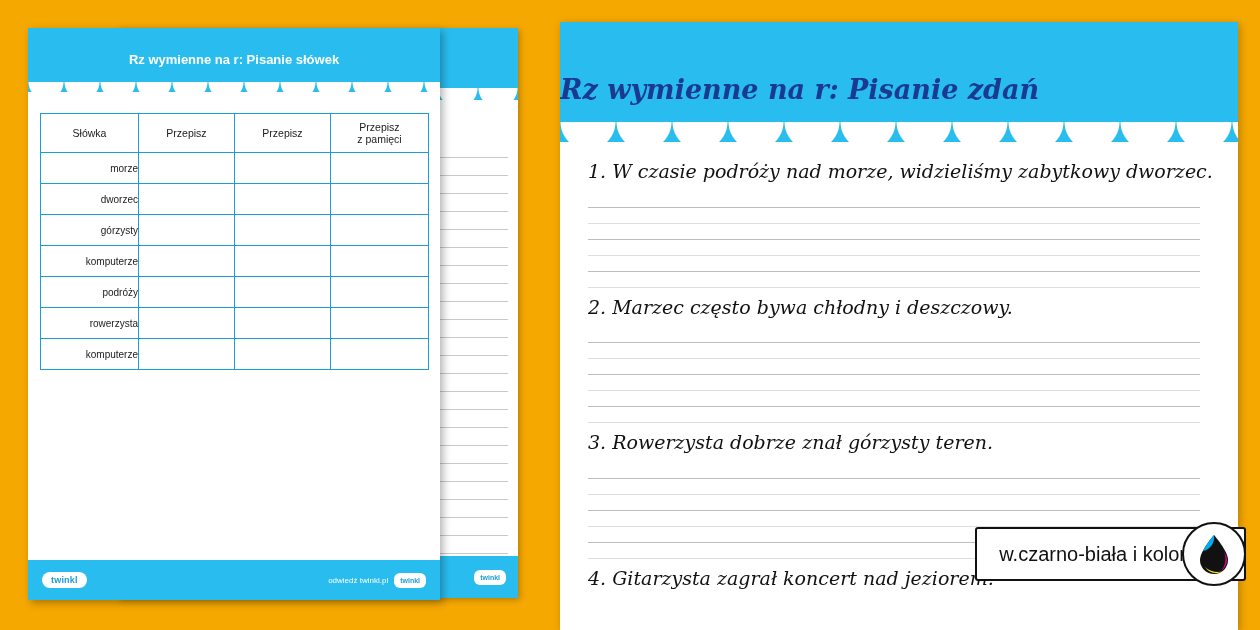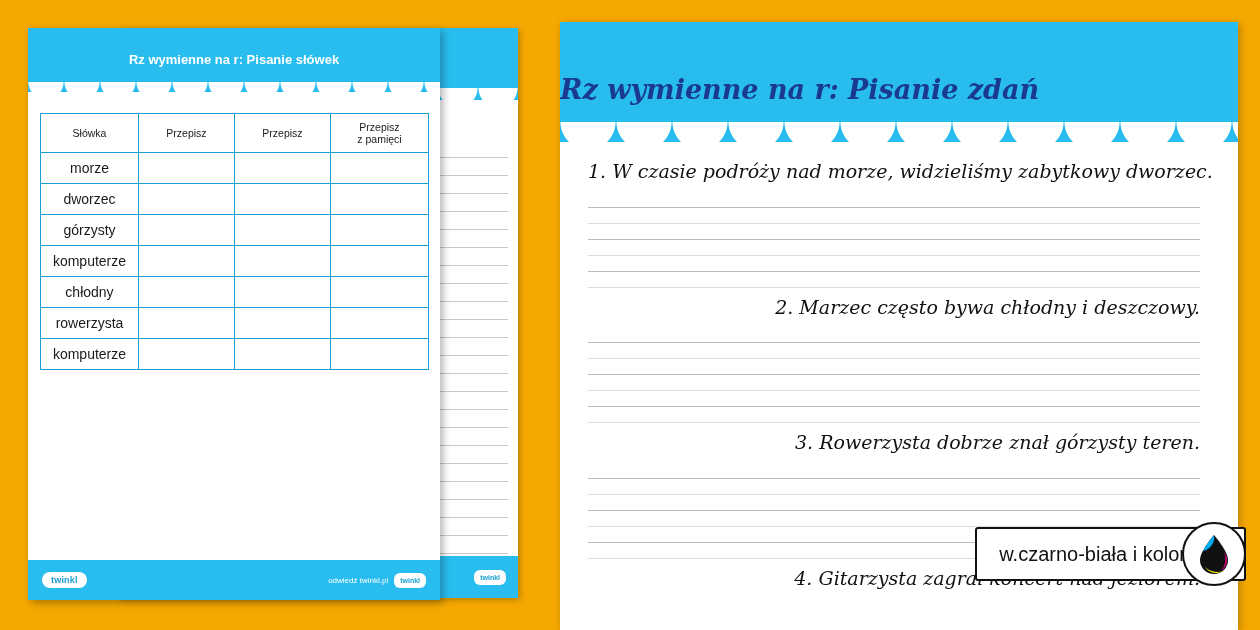--- a/index.html
+++ b/index.html
@@ -152,21 +152,22 @@
     font-size: 10px;
     font-weight: normal;
     color: #1a1a1a;
     padding: 0;
   }
   #worksheet-table th {
     height: 38px;
     font-size: 10.5px;
   }
   #worksheet-table td.word-cell {
-    font-size: 14px;
+    font-size: 10px;
+    text-align: right;
   }
   #worksheet-table col.c1 { width: 98px; }
   #worksheet-table col.c2 { width: 96px; }
   #worksheet-table col.c3 { width: 96px; }
   #worksheet-table col.c4 { width: 98px; }
 
   .front-footer {
     position: absolute;
     left: 0;
     bottom: 0;
@@ -258,21 +259,20 @@
       radial-gradient(circle at 700px 0px, #ffffff 27px, rgba(255,255,255,0) 28px);
   }
   #sentence-list {
     position: absolute;
     left: 28px;
     top: 136px;
     width: 612px;
   }
   .sentence-block {
     margin-bottom: 6px;
-    text-align: right;
   }
   .sentence-text {
     font-family: "DejaVu Serif", serif;
     font-style: italic;
     font-size: 19px;
     color: #111111;
     line-height: 1.45;
     white-space: nowrap;
   }
   .write-lines {
@@ -407,21 +407,21 @@
           <td></td>
           <td></td>
         </tr>
         <tr>
           <td class="word-cell">komputerze</td>
           <td></td>
           <td></td>
           <td></td>
         </tr>
         <tr>
-          <td class="word-cell">chłodny</td>
+          <td class="word-cell">podróży</td>
           <td></td>
           <td></td>
           <td></td>
         </tr>
         <tr>
           <td class="word-cell">rowerzysta</td>
           <td></td>
           <td></td>
           <td></td>
         </tr>

